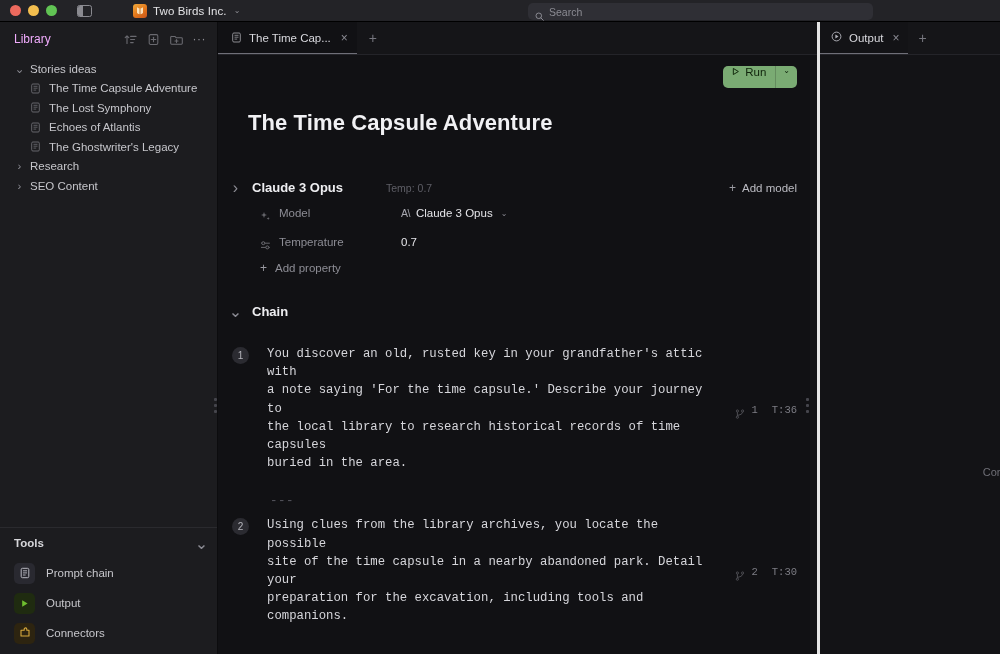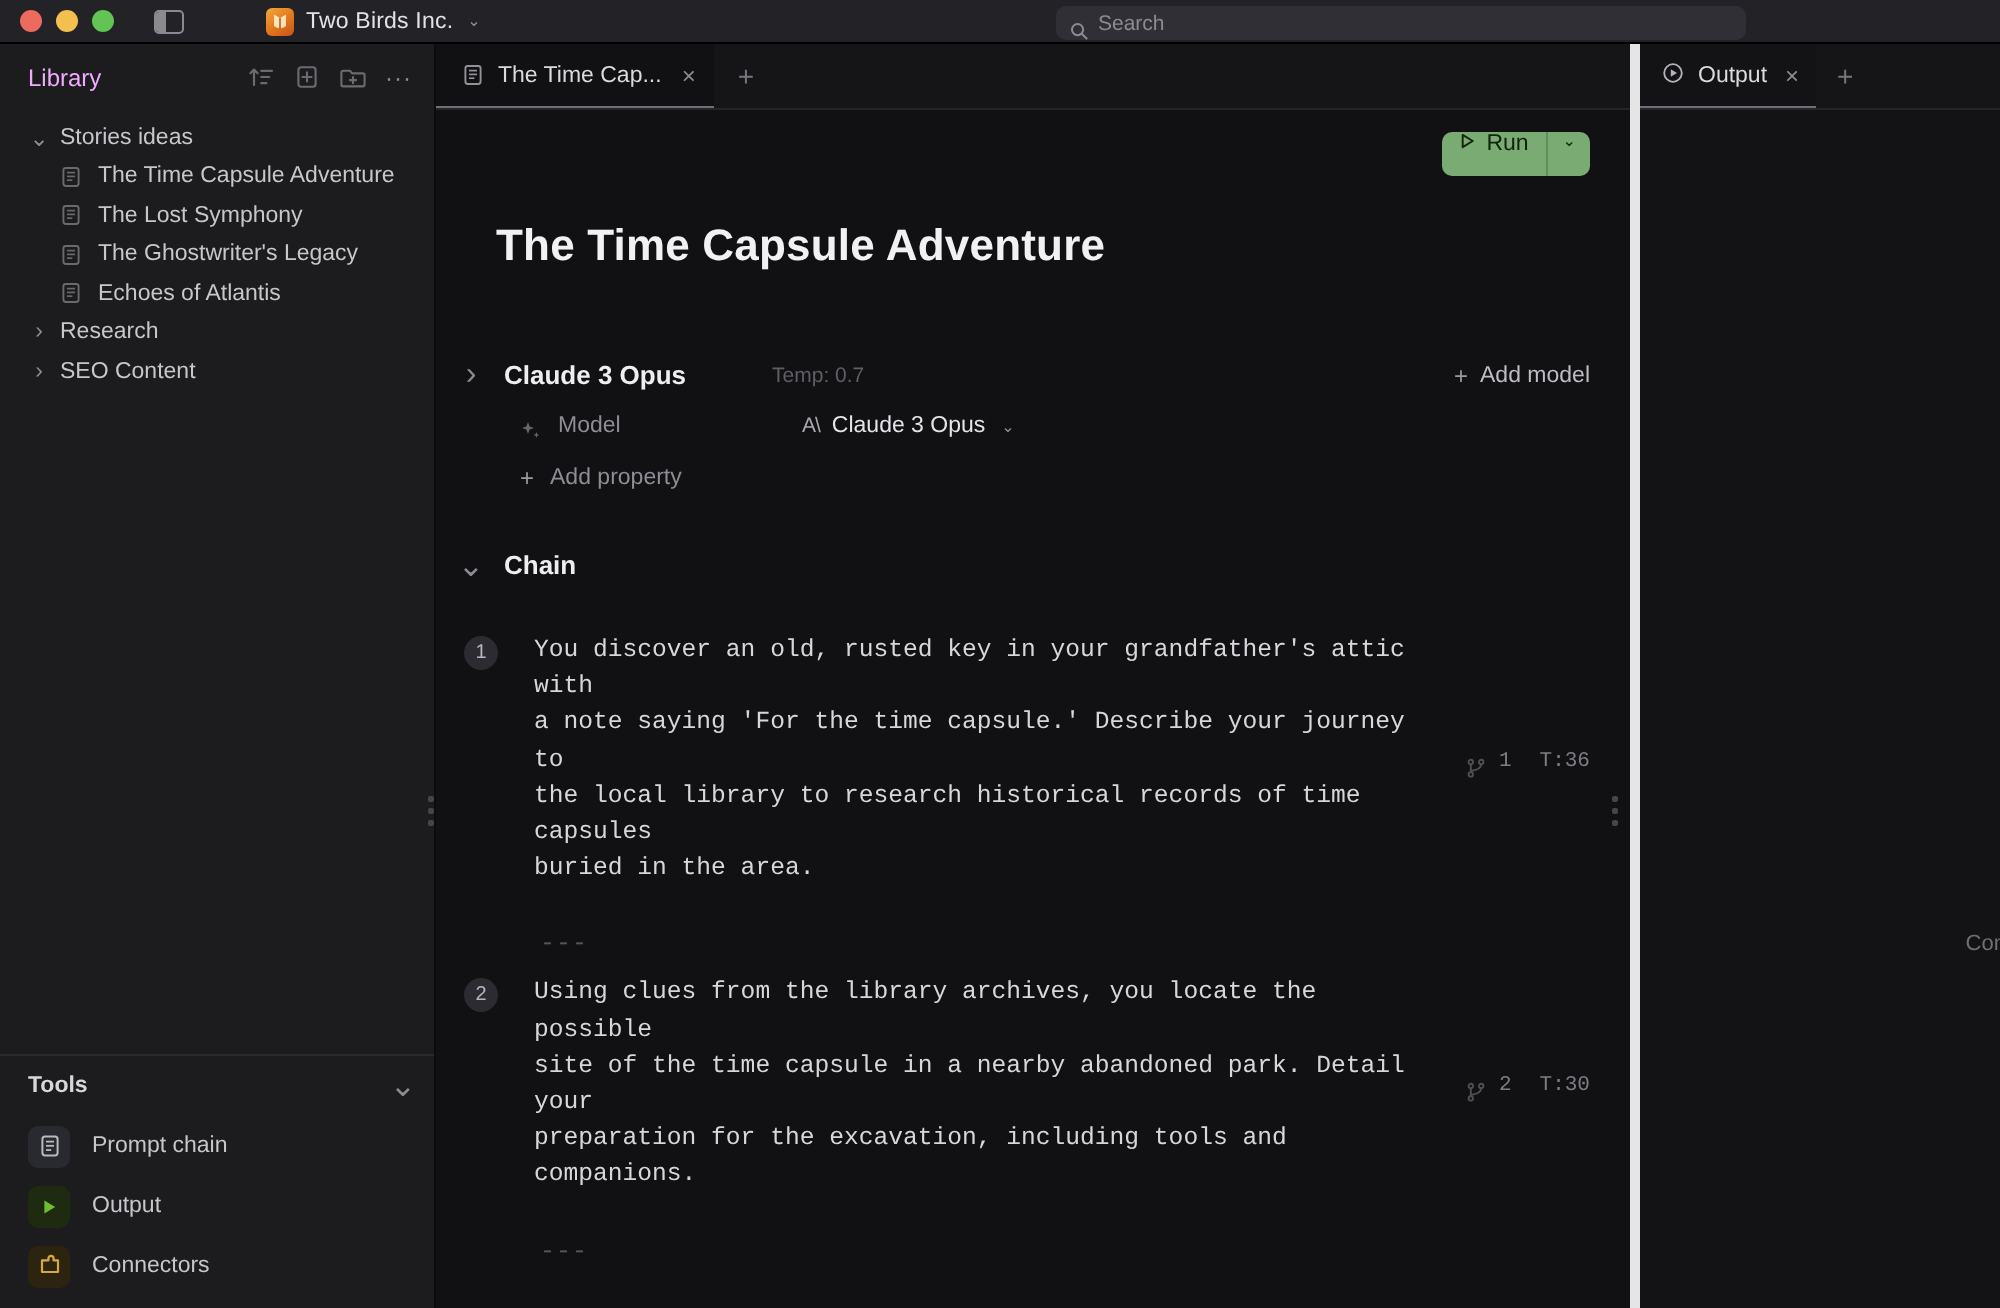--- a/index.html
+++ b/index.html
@@ -119,21 +119,21 @@
     position: absolute; width: 6px; height: 30px;
     display: flex; flex-direction: column; justify-content: center; align-items: center; gap: 3px;
     z-index: 5; cursor: col-resize;
   }
   .vhandle i { display: block; width: 3px; height: 3px; background: #45454c; border-radius: 1px; }
 
   
   .center {
     flex: 1; min-width: 0; background: #111114;
     display: flex; flex-direction: column;
-    border-right: 5px solid #e5e5e5;
+    border-right: 3px solid #e5e5e5;
     position: relative;
   }
   .tabbar {
     height: 33px; flex: 0 0 33px;
     display: flex; align-items: stretch;
     background: #151518;
     border-bottom: 1px solid #242429;
   }
   .tab {
     display: flex; align-items: center; gap: 7px;
@@ -365,33 +365,33 @@
 
         <div class="tree-leaf">
           <span class="leaf-ico">
             <svg width="11" height="11" viewBox="0 0 11 11">
               <rect x="1.7" y="1" width="7.6" height="9" rx="1.2" fill="none" stroke="#a8a8b0" stroke-width=".95"></rect>
               <line x1="3.5" y1="3.3" x2="7.5" y2="3.3" stroke="#a8a8b0" stroke-width=".85"></line>
               <line x1="3.5" y1="5.2" x2="7.5" y2="5.2" stroke="#a8a8b0" stroke-width=".85"></line>
               <line x1="3.5" y1="7.1" x2="6.2" y2="7.1" stroke="#a8a8b0" stroke-width=".85"></line>
             </svg>
           </span>
-          <span class="lbl">The Ghostwriter's Legacy</span>
+          <span class="lbl">Echoes of Atlantis</span>
         </div>
 
         <div class="tree-leaf">
           <span class="leaf-ico">
             <svg width="11" height="11" viewBox="0 0 11 11">
               <rect x="1.7" y="1" width="7.6" height="9" rx="1.2" fill="none" stroke="#a8a8b0" stroke-width=".95"></rect>
               <line x1="3.5" y1="3.3" x2="7.5" y2="3.3" stroke="#a8a8b0" stroke-width=".85"></line>
               <line x1="3.5" y1="5.2" x2="7.5" y2="5.2" stroke="#a8a8b0" stroke-width=".85"></line>
               <line x1="3.5" y1="7.1" x2="6.2" y2="7.1" stroke="#a8a8b0" stroke-width=".85"></line>
             </svg>
           </span>
-          <span class="lbl">Echoes of Atlantis</span>
+          <span class="lbl">The Ghostwriter's Legacy</span>
         </div>
 
         <div class="tree-group">
           <span class="chev">›</span>
           <span class="lbl">Research</span>
         </div>
 
         <div class="tree-group">
           <span class="chev">›</span>
           <span class="lbl">SEO Content</span>
@@ -493,20 +493,32 @@
             </svg>
           </span>
           <span class="prop-label">Model</span>
           <span class="prop-value">
             <span class="anth-mark">A\</span>
             <span>Claude 3 Opus</span>
             <span class="prop-caret">⌄</span>
           </span>
         </div>
 
+        <div class="prop-row">
+          <span class="prop-ico">
+            <svg width="11" height="11" viewBox="0 0 11 11">
+              <line x1="1" y1="3.2" x2="9.8" y2="3.2" stroke="#bdbdc5" stroke-width="1"></line>
+              <line x1="1" y1="7.4" x2="9.8" y2="7.4" stroke="#bdbdc5" stroke-width="1"></line>
+              <circle cx="3.3" cy="3.2" r="1.5" fill="#16161a" stroke="#bdbdc5" stroke-width="1"></circle>
+              <circle cx="7.3" cy="7.4" r="1.5" fill="#16161a" stroke="#bdbdc5" stroke-width="1"></circle>
+            </svg>
+          </span>
+          <span class="prop-label">Temperature</span>
+          <span class="prop-value">0.7</span>
+        </div>
 
         <div class="addprop">
           <span class="plus-g">+</span>
           <span>Add property</span>
         </div>
 
         <div class="chain-head">
           <span class="chev">⌄</span>
           <span class="chain-title">Chain</span>
         </div>

